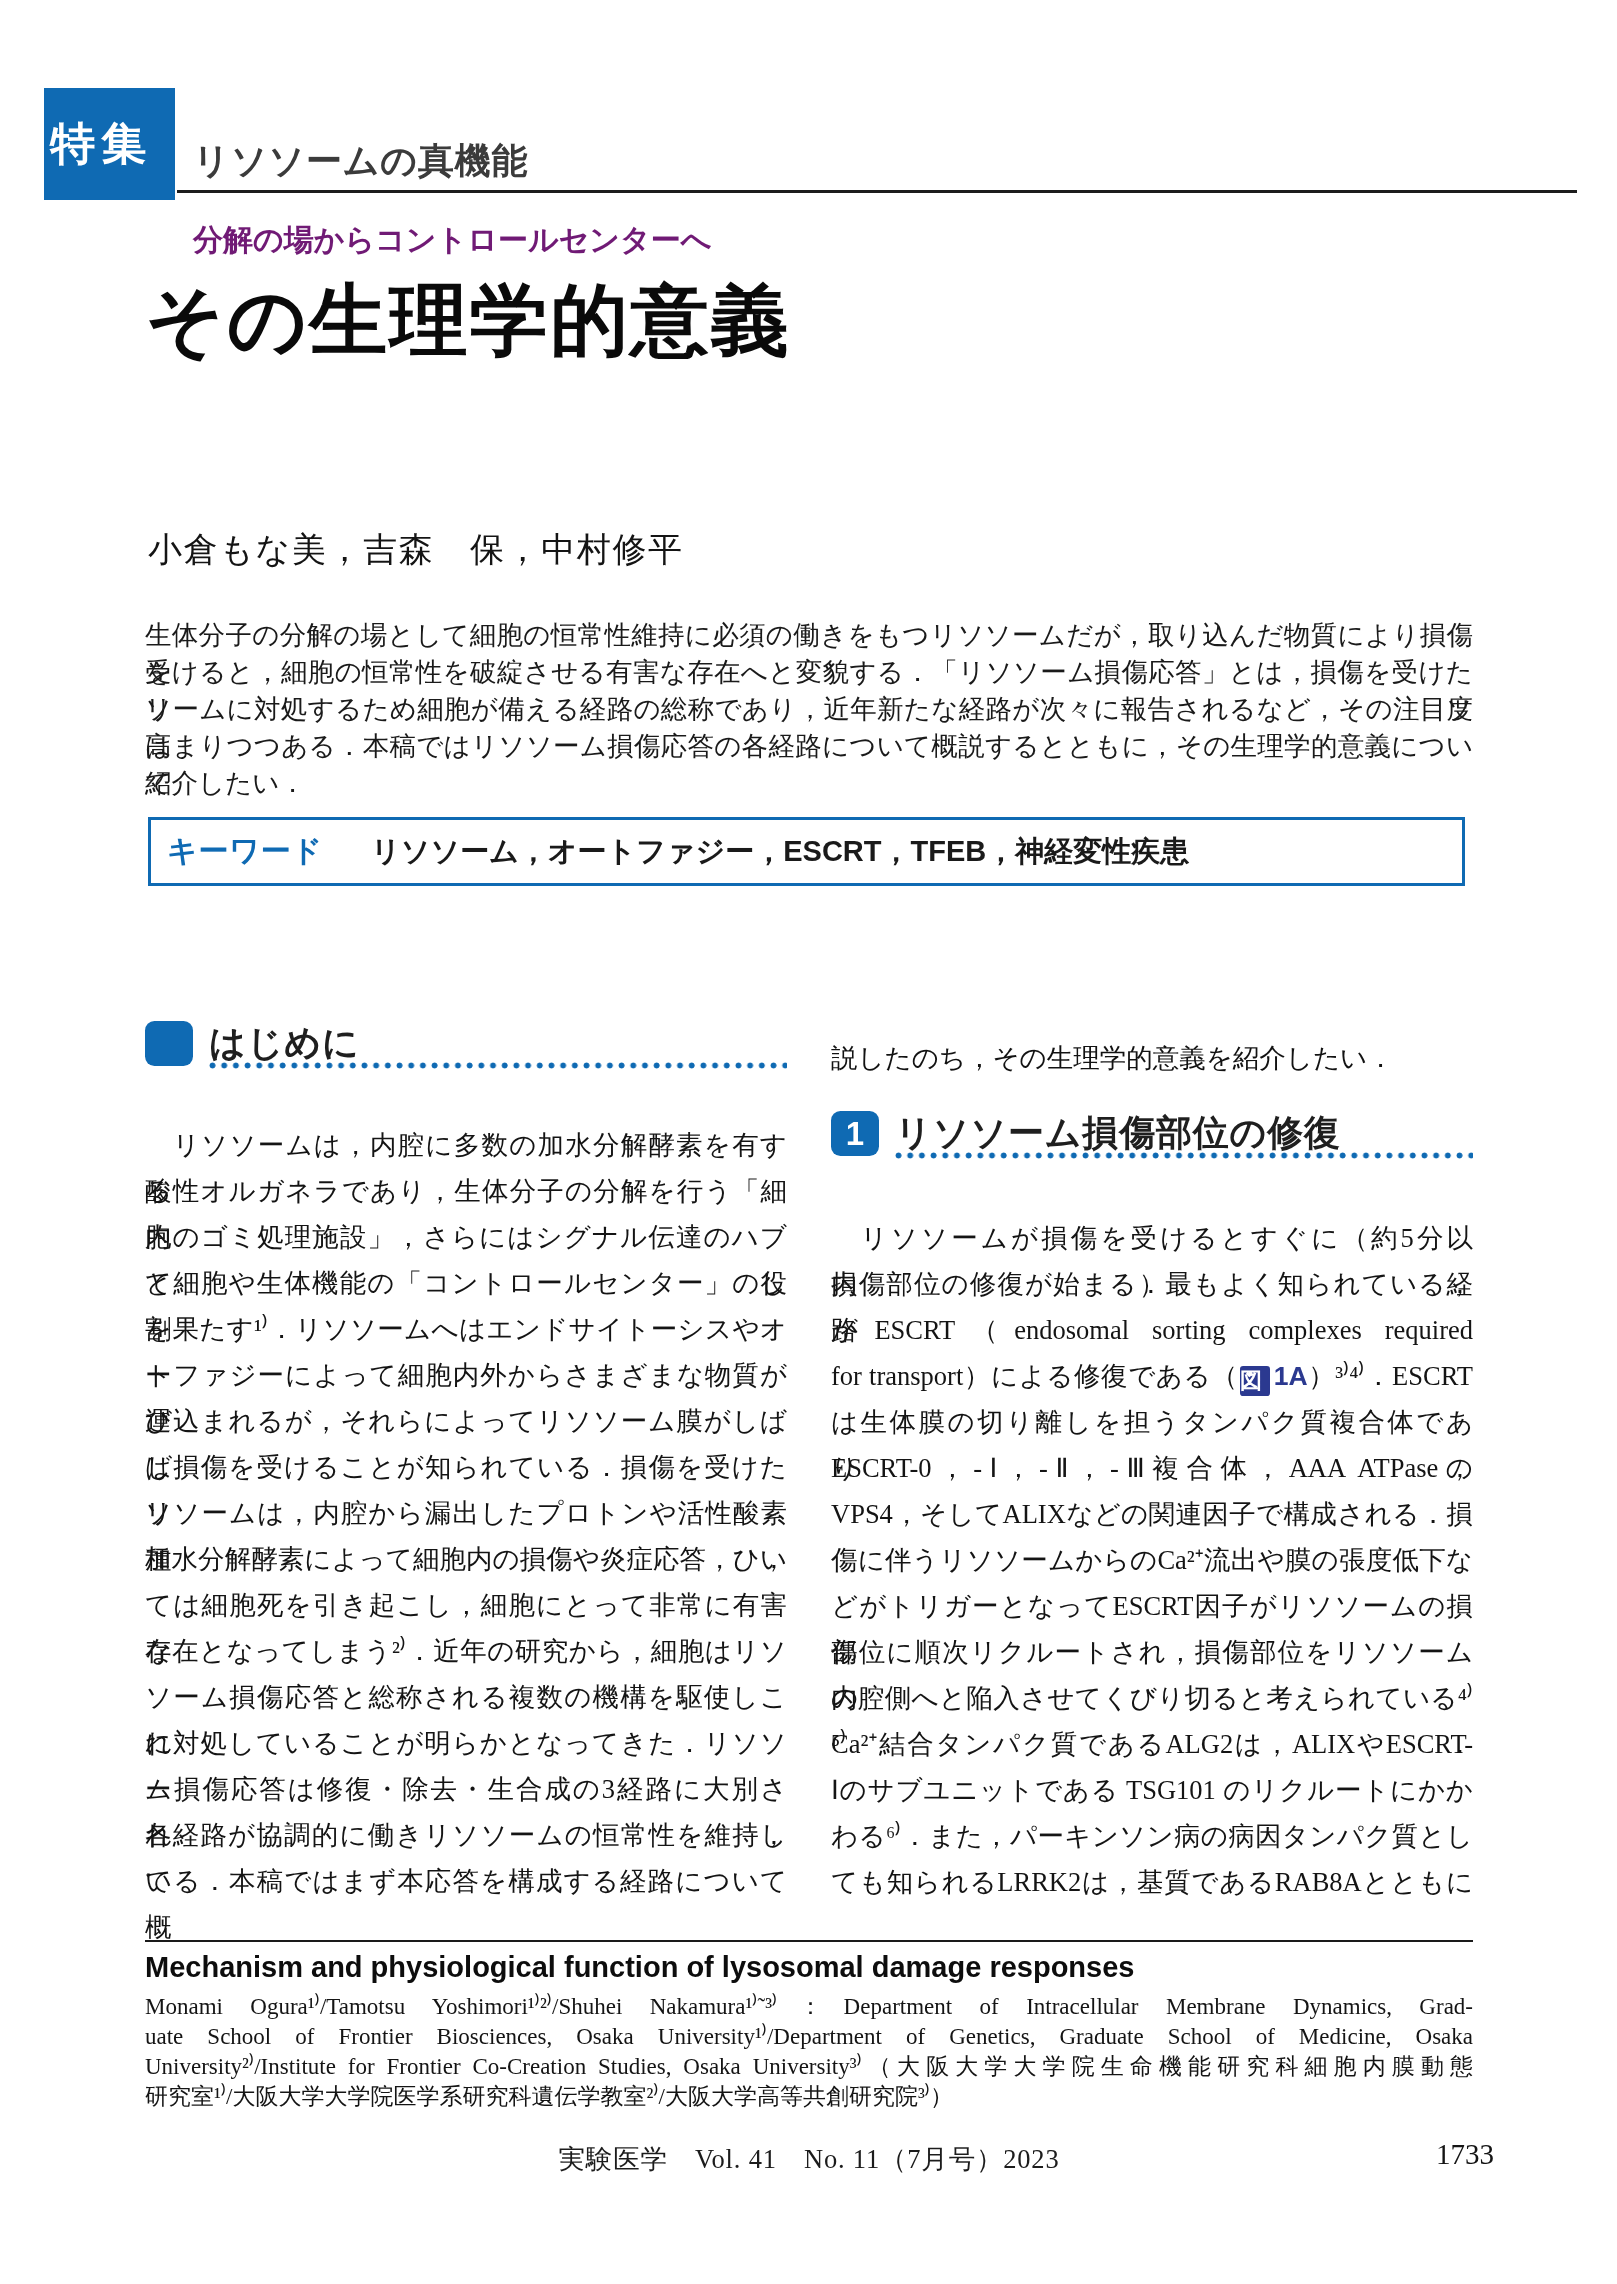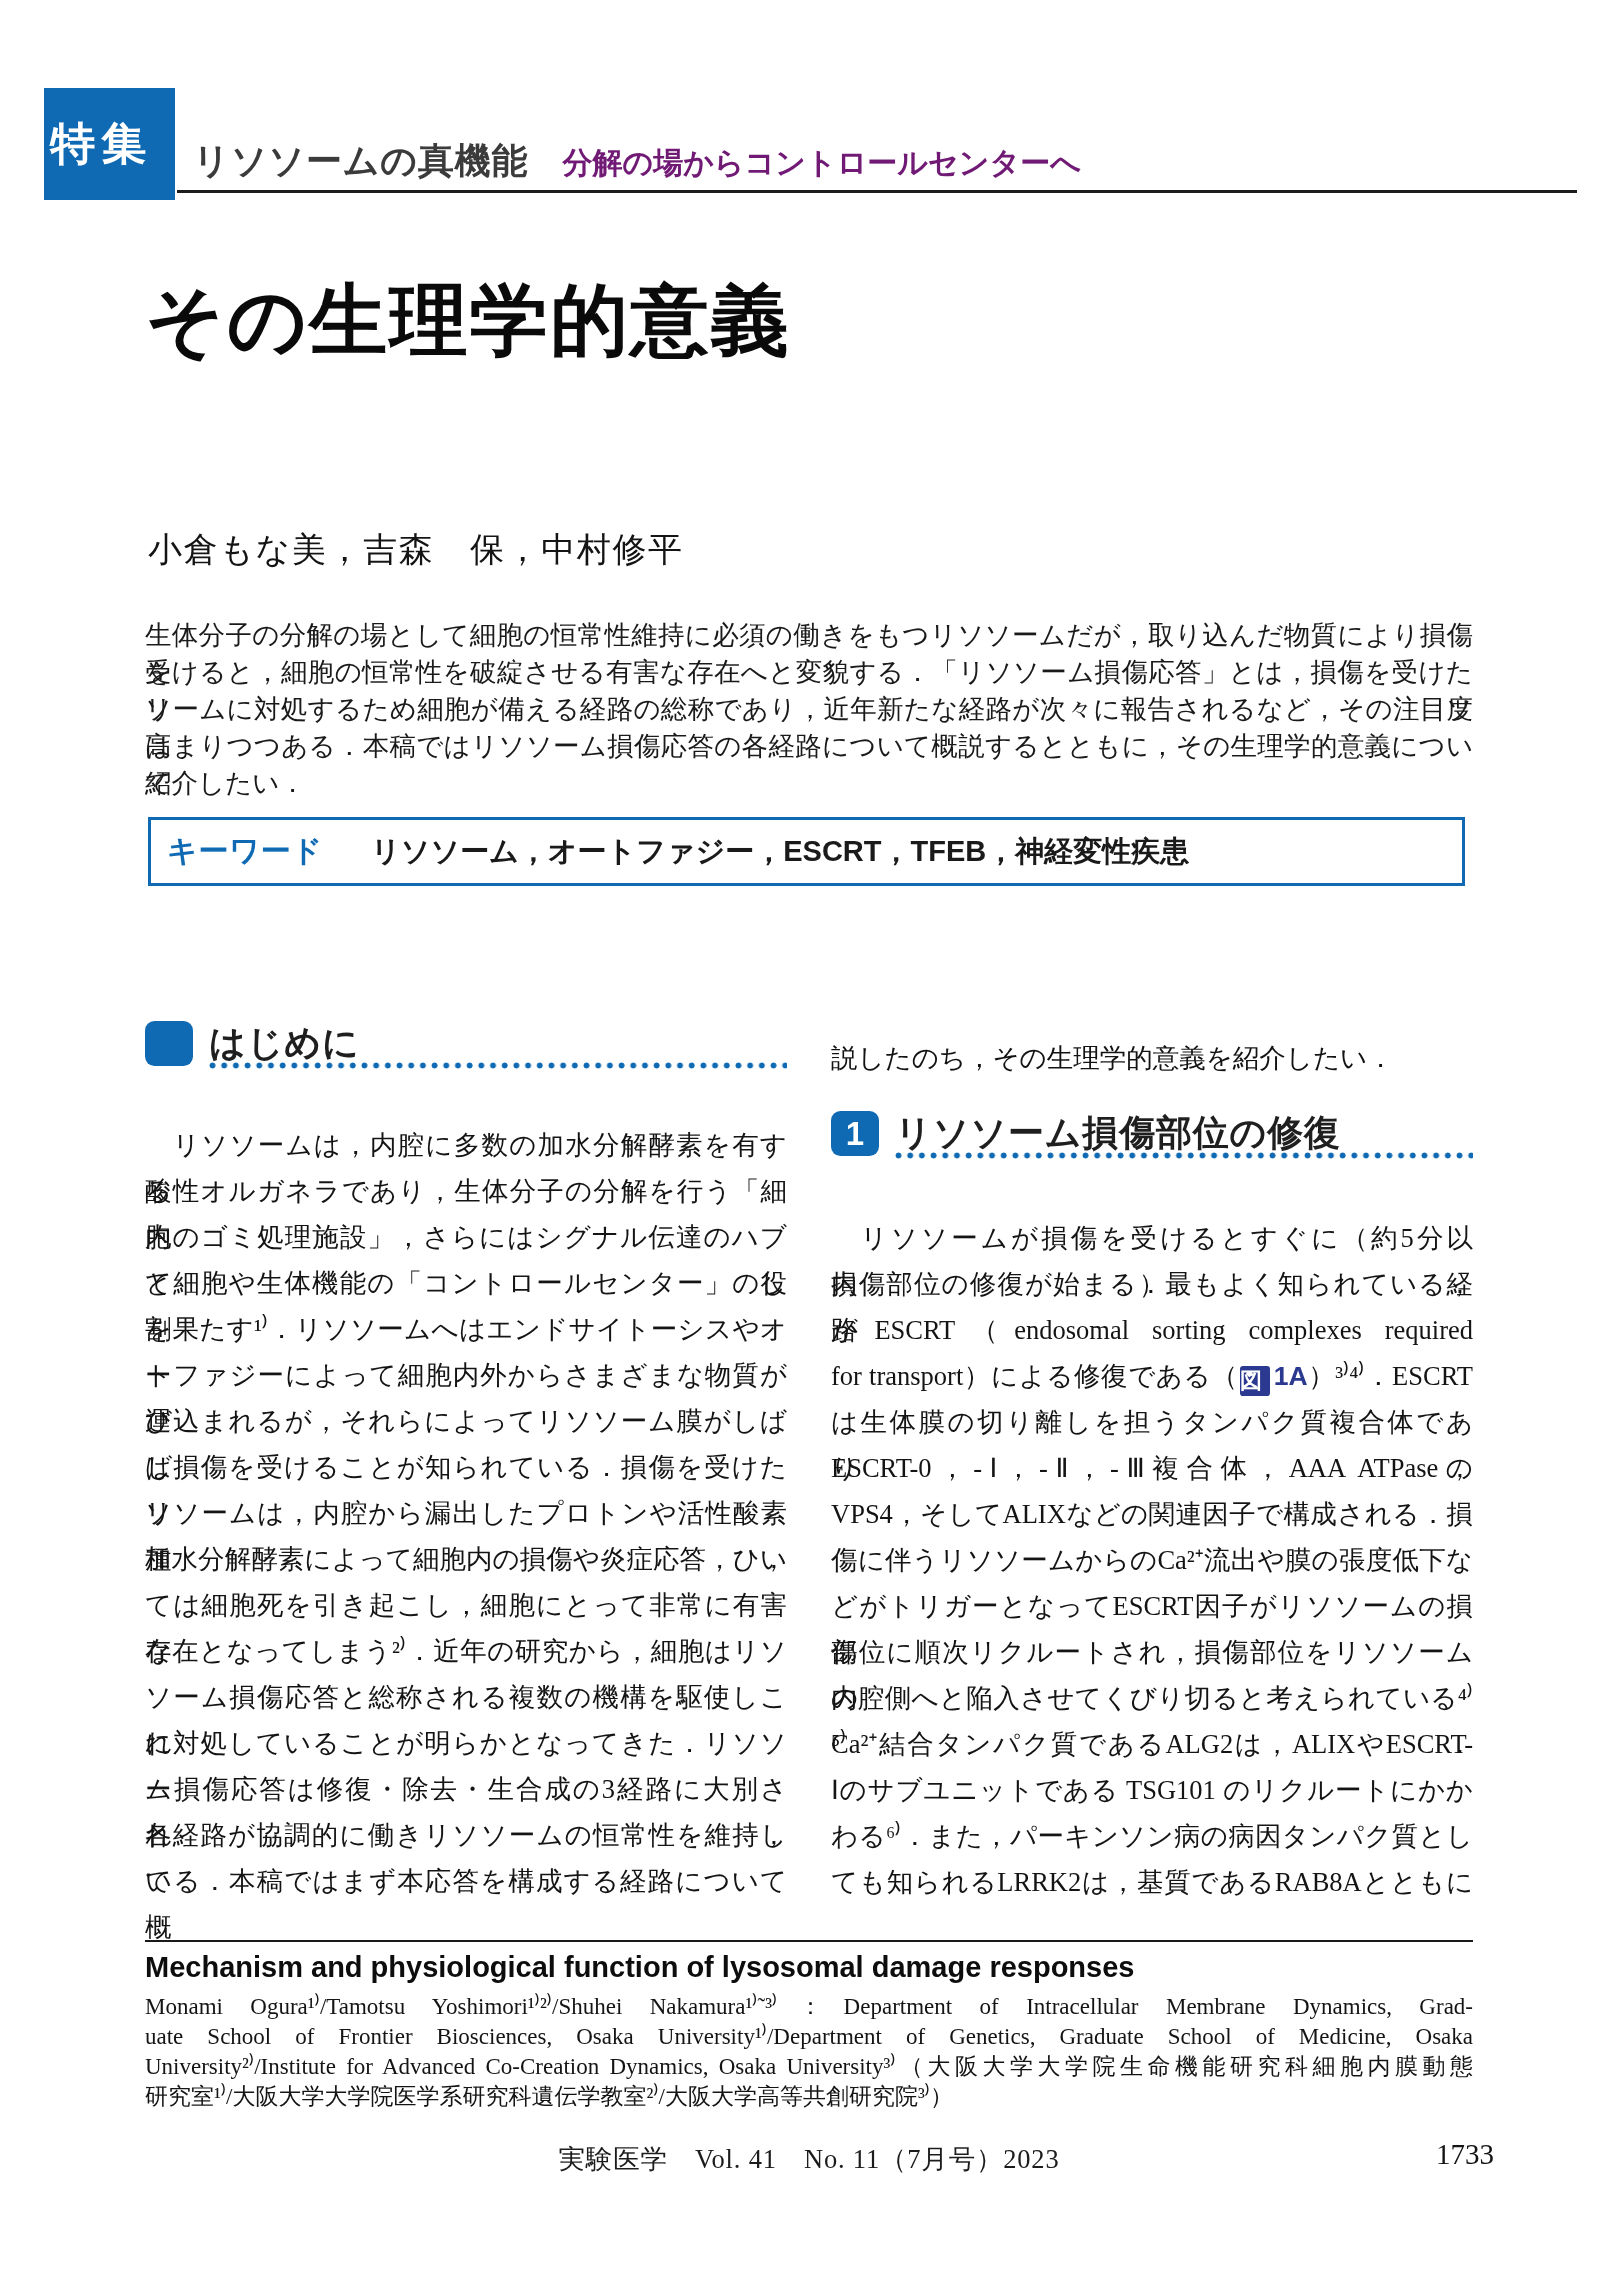--- a/index.html
+++ b/index.html
@@ -20,21 +20,21 @@
   .feature-box{
     position:absolute;left:44px;top:88px;width:131px;height:112px;
     background:var(--blue);
     display:flex;align-items:center;
   }
   .feature-box span{
     color:#ffffff;font-size:45px;font-weight:bold;letter-spacing:6.2px;margin-left:6.2px;
   }
   .feature-titles{
     position:absolute;left:193px;top:137px;width:1379px;height:48px;
-    display:flex;align-items:baseline;gap:34px;white-space:nowrap;
+    display:flex;align-items:baseline;gap:34px;white-space:nowrap;flex-direction:column;
   }
   .feature-title{font-size:36px;font-weight:bold;color:#3b3b3b;letter-spacing:0.8px;}
   .feature-subtitle{font-size:30px;font-weight:bold;color:#701a75;letter-spacing:0px;}
   .header-rule{
     position:absolute;left:177px;top:190px;width:1400px;height:3.1px;background:#1c1c1c;
   }
   
   .doc-title{
     position:absolute;left:145px;top:270px;width:1403px;
     font-size:78px;font-weight:900;line-height:100px;letter-spacing:2.3px;color:#0a0a0a;
@@ -206,21 +206,21 @@
       <div class="bodyline jfull">わる⁶⁾．また，パーキンソン病の病因タンパク質とし</div>
       <div class="bodyline jfull">ても知られるLRRK2は，基質であるRAB8Aとともに</div>
     </div>
   </div>
 
   <div class="footer-rule"></div>
   <div class="footer-title">Mechanism and physiological function of lysosomal damage responses</div>
   <div class="footer-affil">
     <div class="aff jfull">Monami Ogura¹⁾/Tamotsu Yoshimori¹⁾²⁾/Shuhei Nakamura¹⁾˜³⁾：Department of Intracellular Membrane Dynamics, Grad-</div>
     <div class="aff jfull">uate School of Frontier Biosciences, Osaka University¹⁾/Department of Genetics, Graduate School of Medicine, Osaka</div>
-    <div class="aff jfull">University²⁾/Institute for Advanced Co-Creation Dynamics, Osaka University³⁾（大阪大学大学院生命機能研究科細胞内膜動態</div>
+    <div class="aff jfull">University²⁾/Institute for Frontier Co-Creation Studies, Osaka University³⁾（大阪大学大学院生命機能研究科細胞内膜動態</div>
     <div class="aff">研究室¹⁾/大阪大学大学院医学系研究科遺伝学教室²⁾/大阪大学高等共創研究院³⁾）</div>
   </div>
 
   <div class="journal-line">実験医学　Vol. 41　No. 11（7月号）2023</div>
   <div class="page-number">1733</div>
 
 </div>
 
 
 </body></html>

